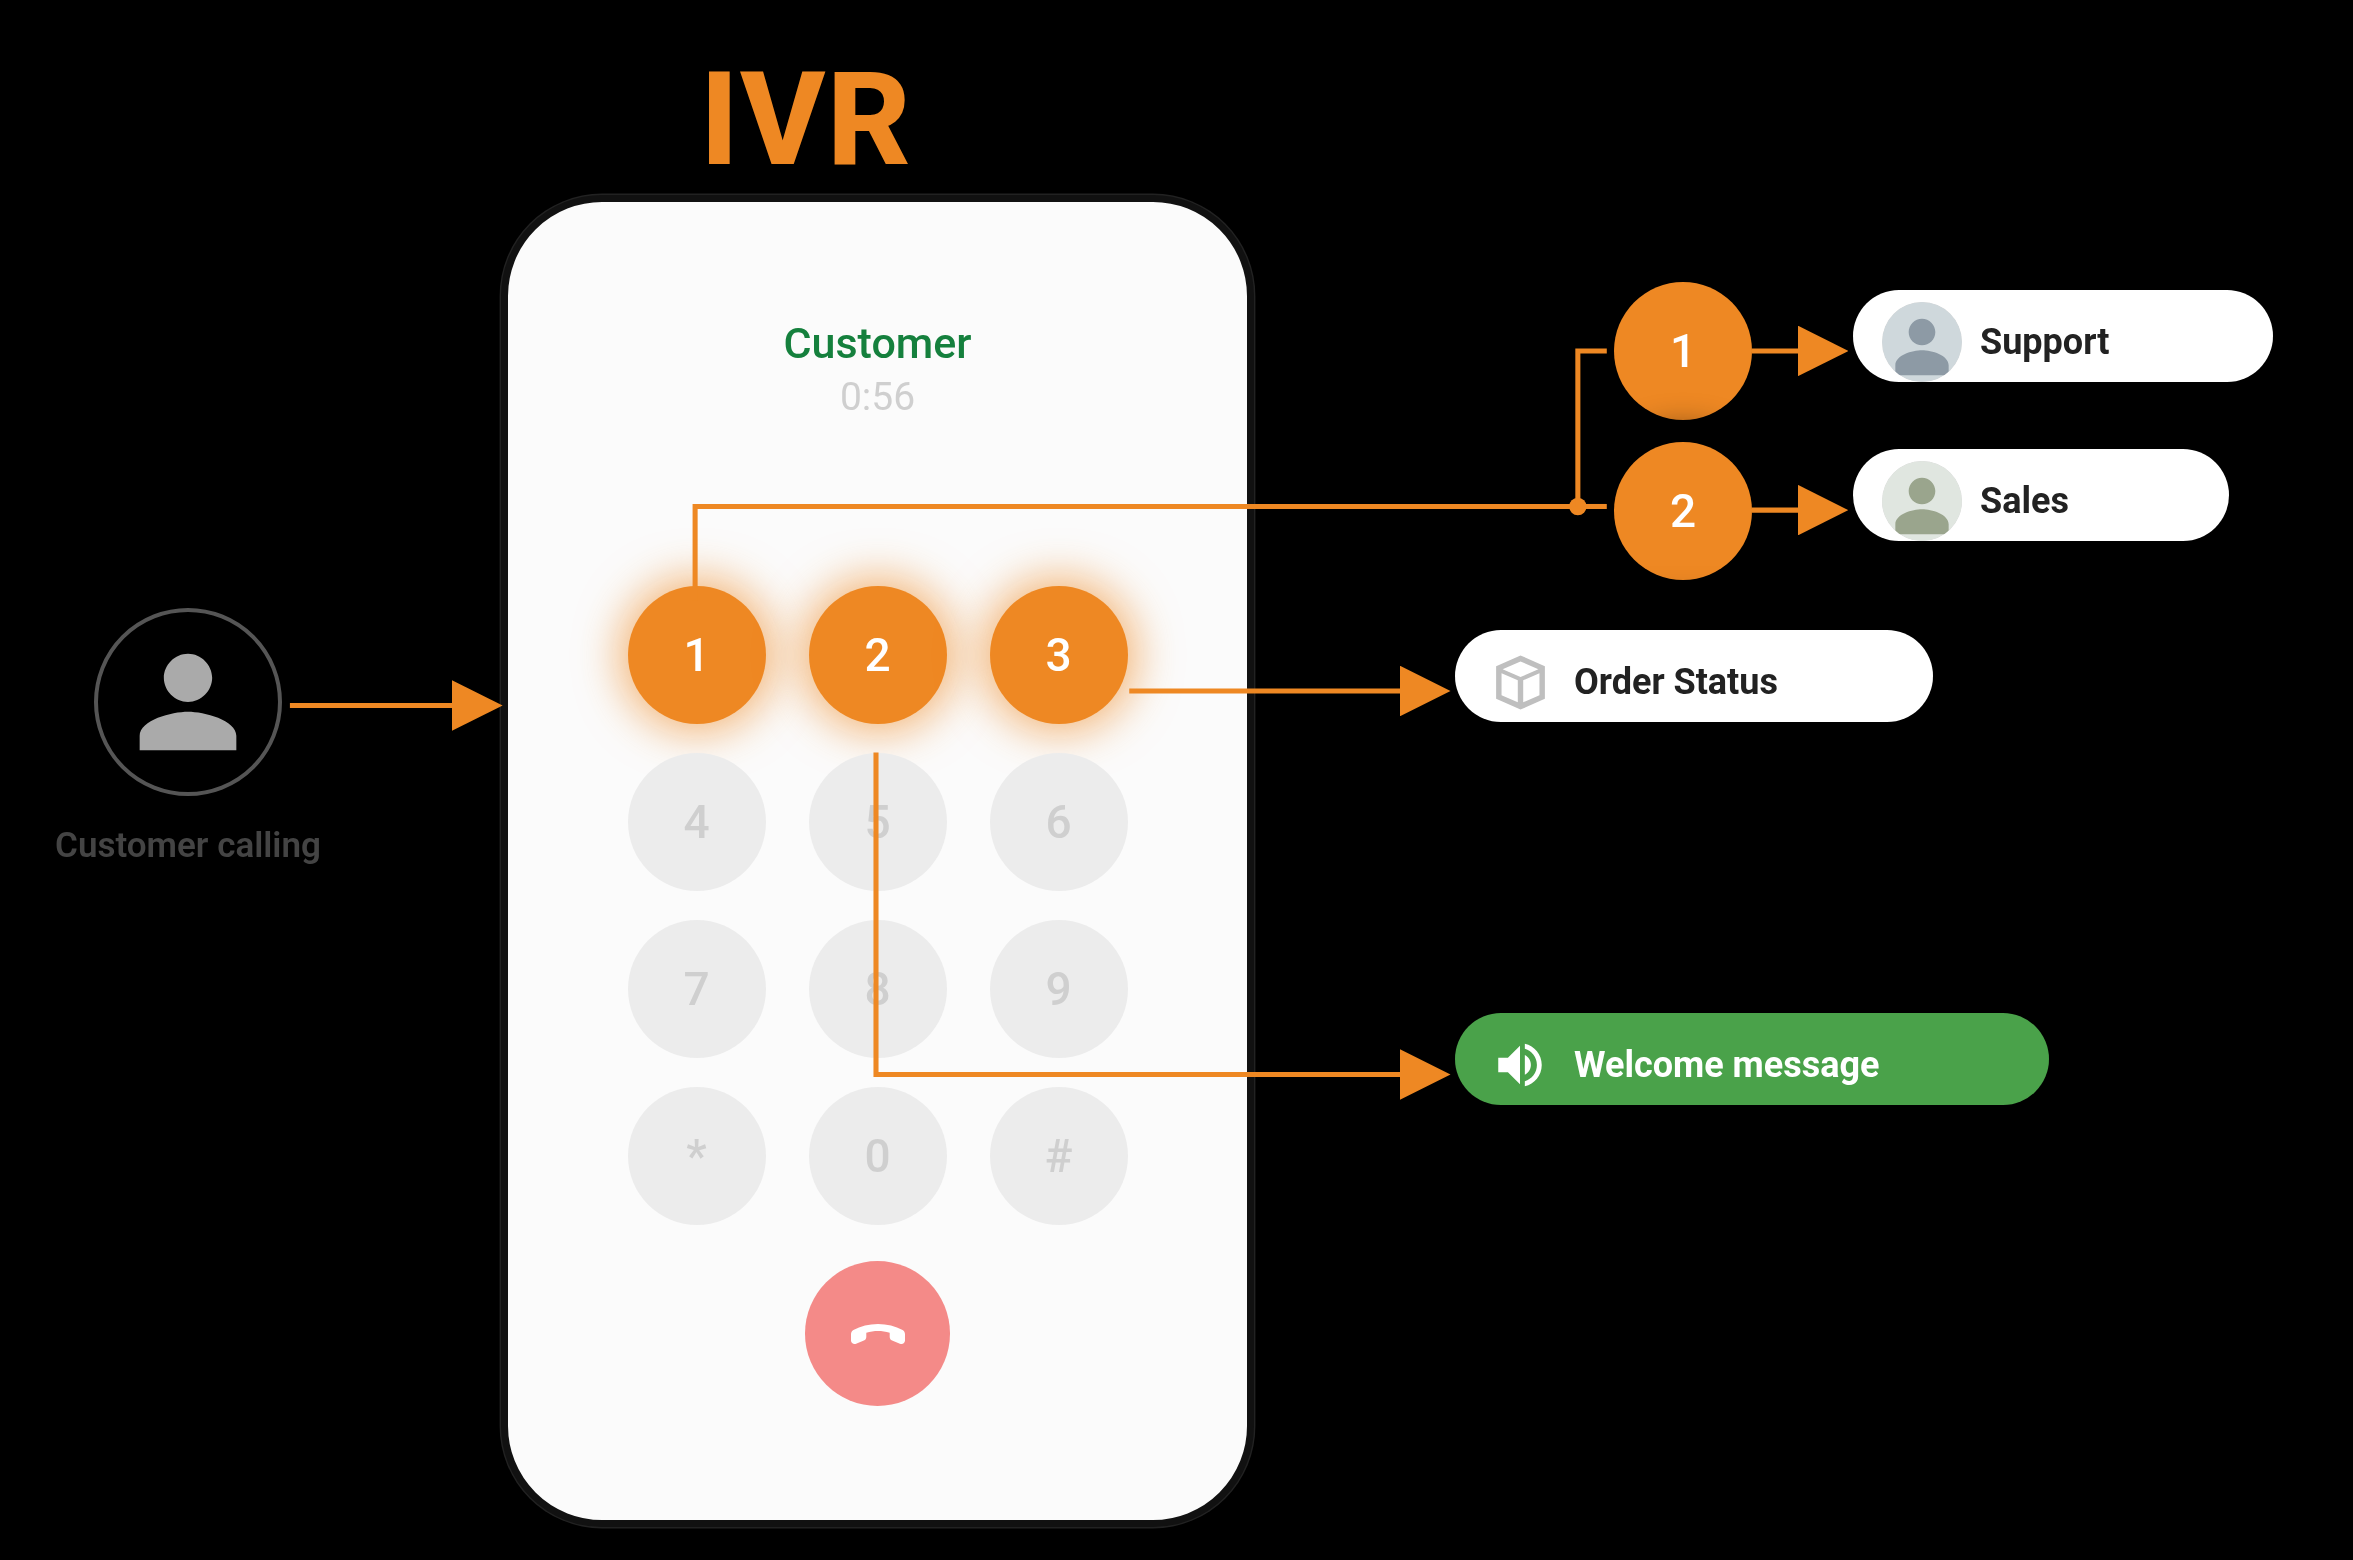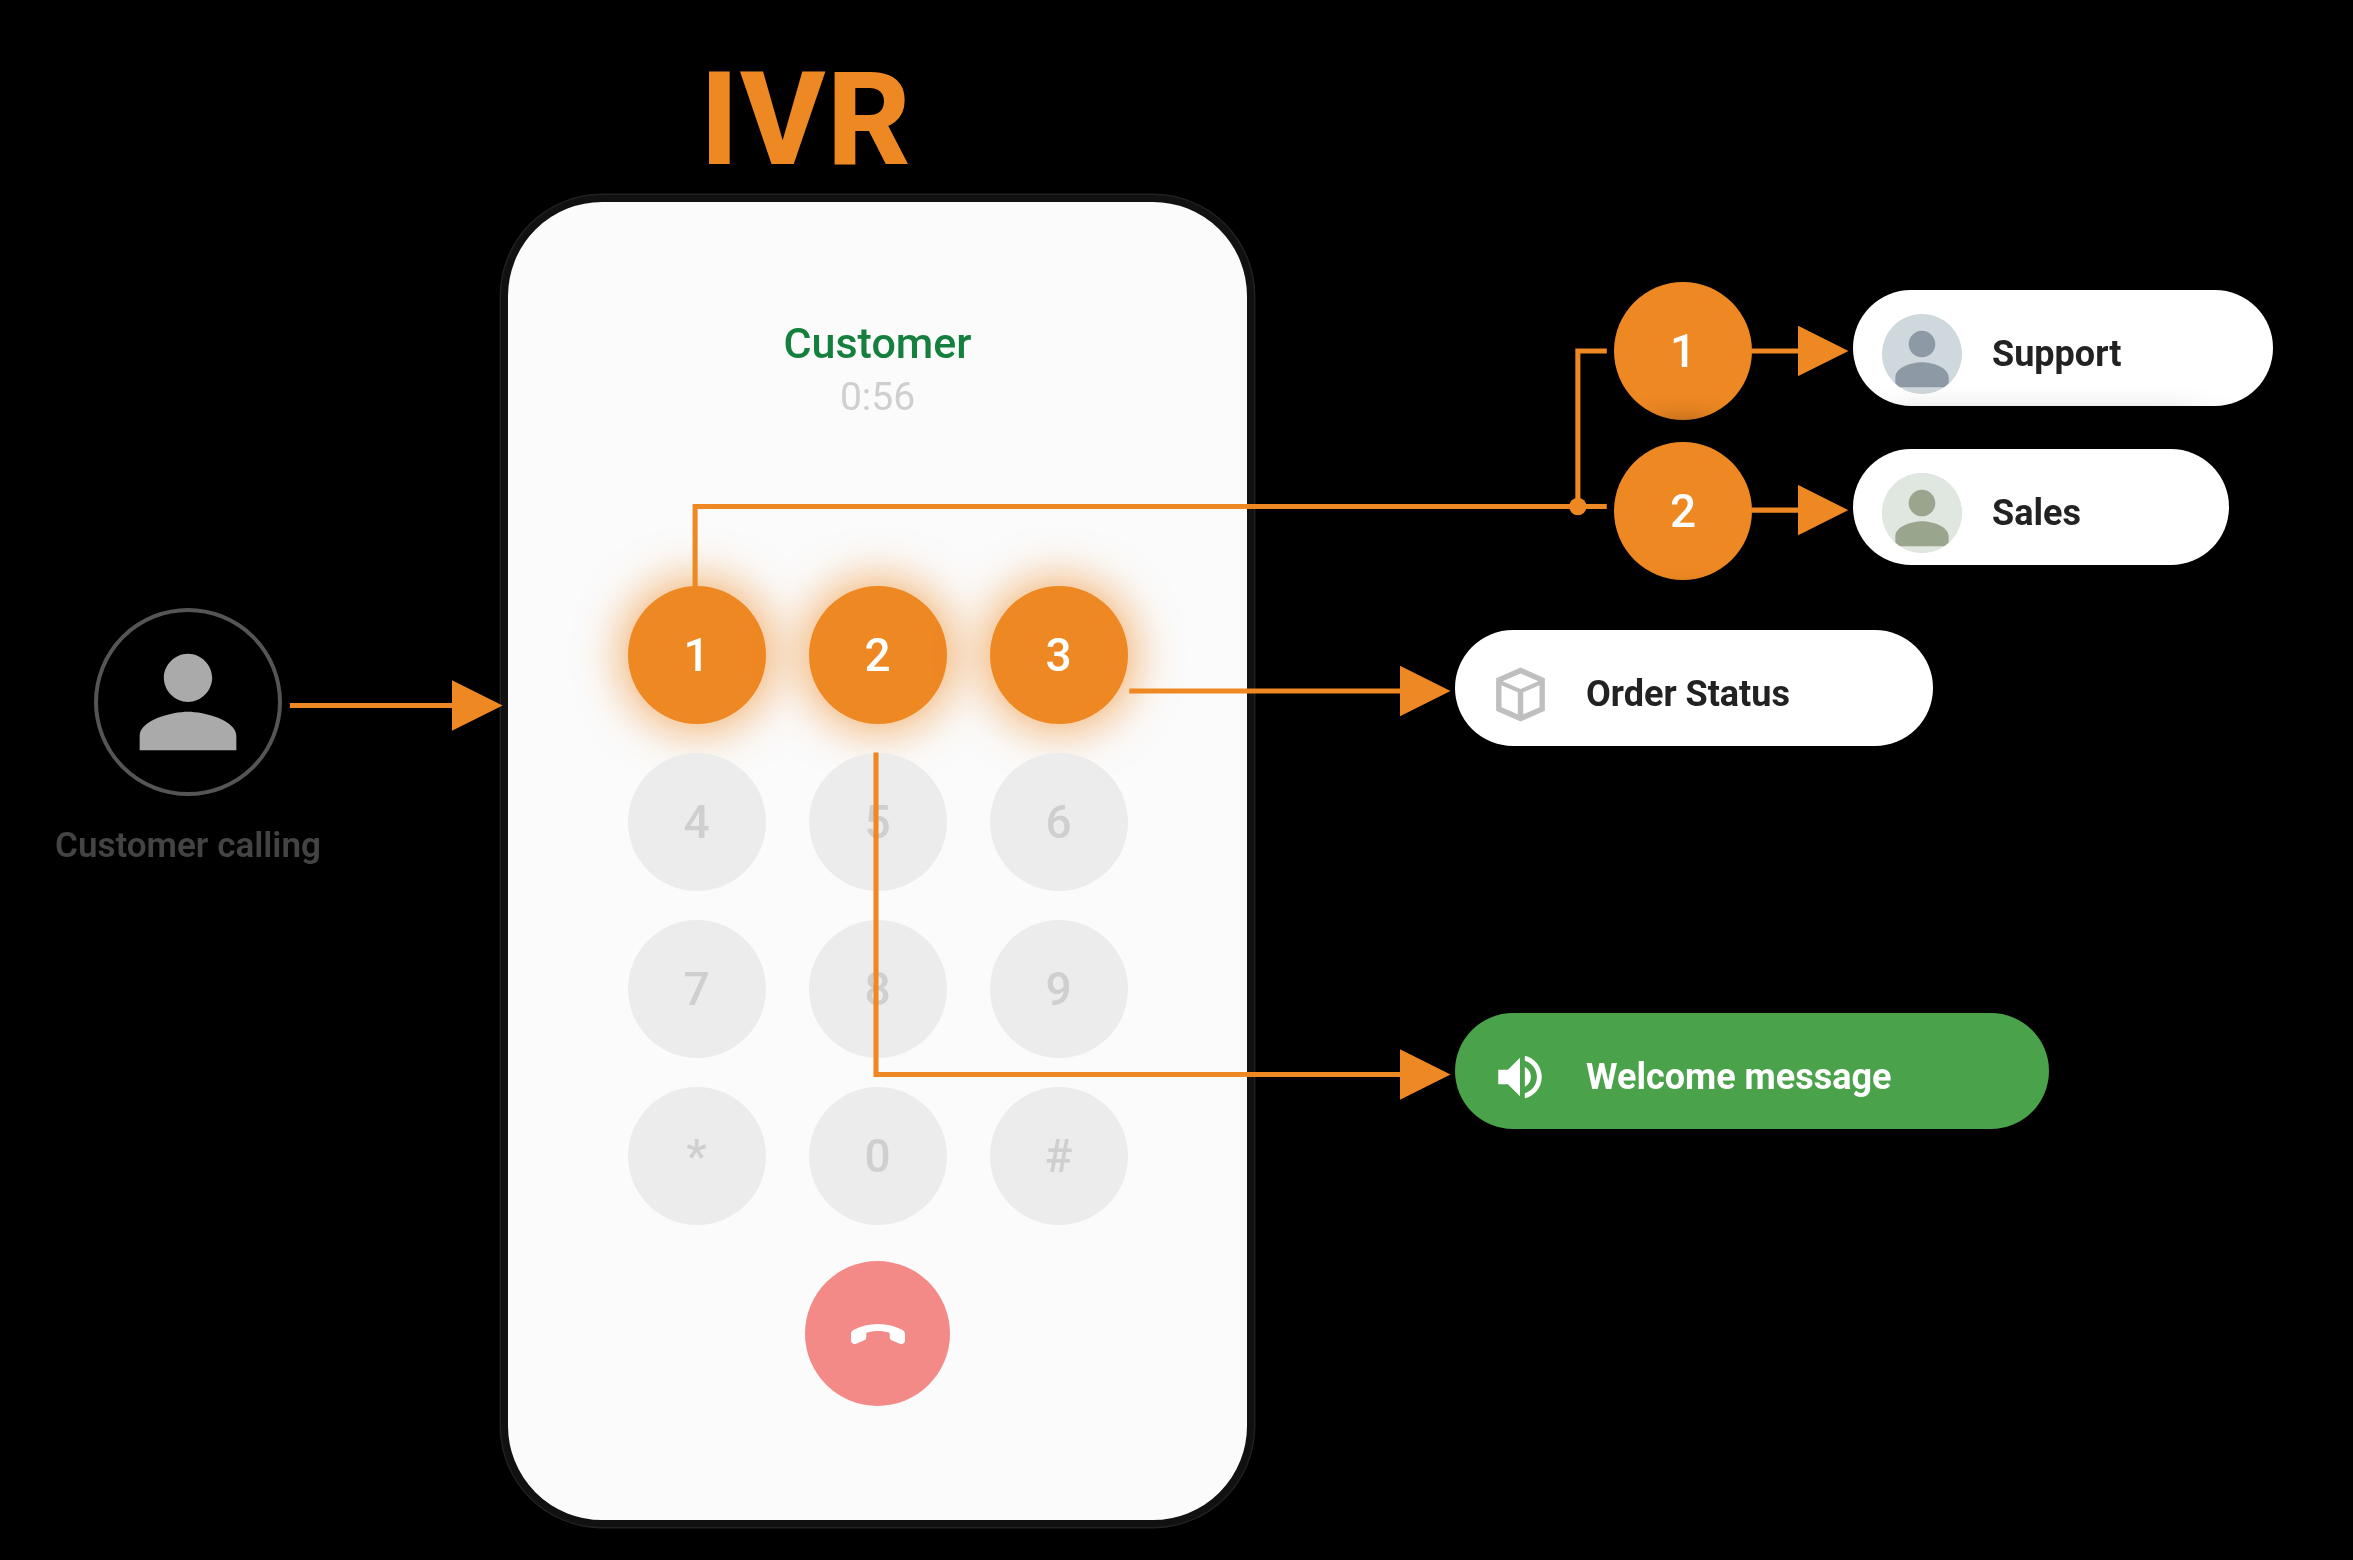--- a/index.html
+++ b/index.html
@@ -128,26 +128,26 @@
     font-size: 46px;
     font-weight: 500;
     display: flex;
     align-items: center;
     justify-content: center;
     box-shadow: 0 0 0 7.2px rgba(0,0,0,0.9), 0 0 36px 7.2px rgba(0,0,0,0.9);
   }
   
   .pill {
     position: absolute;
-    height: 116px;
+    height: 92px;
     border-radius: 72px;
     display: flex;
     align-items: center;
     padding: 12px 43px 0 29px;
-    gap: 30px;
+    gap: 18px;
     font-size: 36px;
     font-weight: 700;
     box-shadow: 0 0 0 8.7px rgba(0,0,0,0.95), 0 0 43px 13px rgba(0,0,0,0.9);
   }
   .pill.white { background: #fff; color: #222; }
   .pill.green { background: #4aa24a; color: #fff; align-items: center; }
   .pill .avatar {
     width: 80px;
     height: 80px;
     border-radius: 50%;

